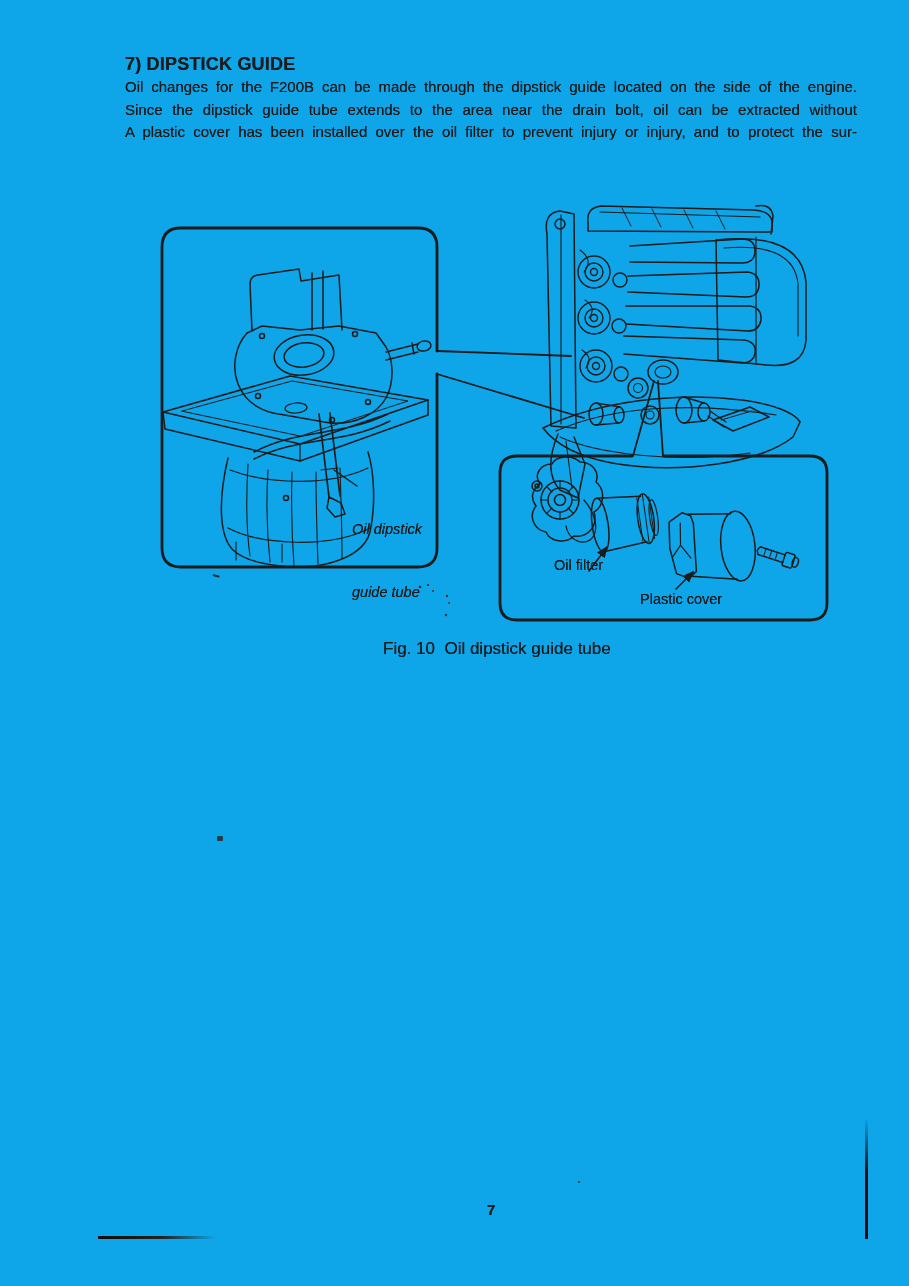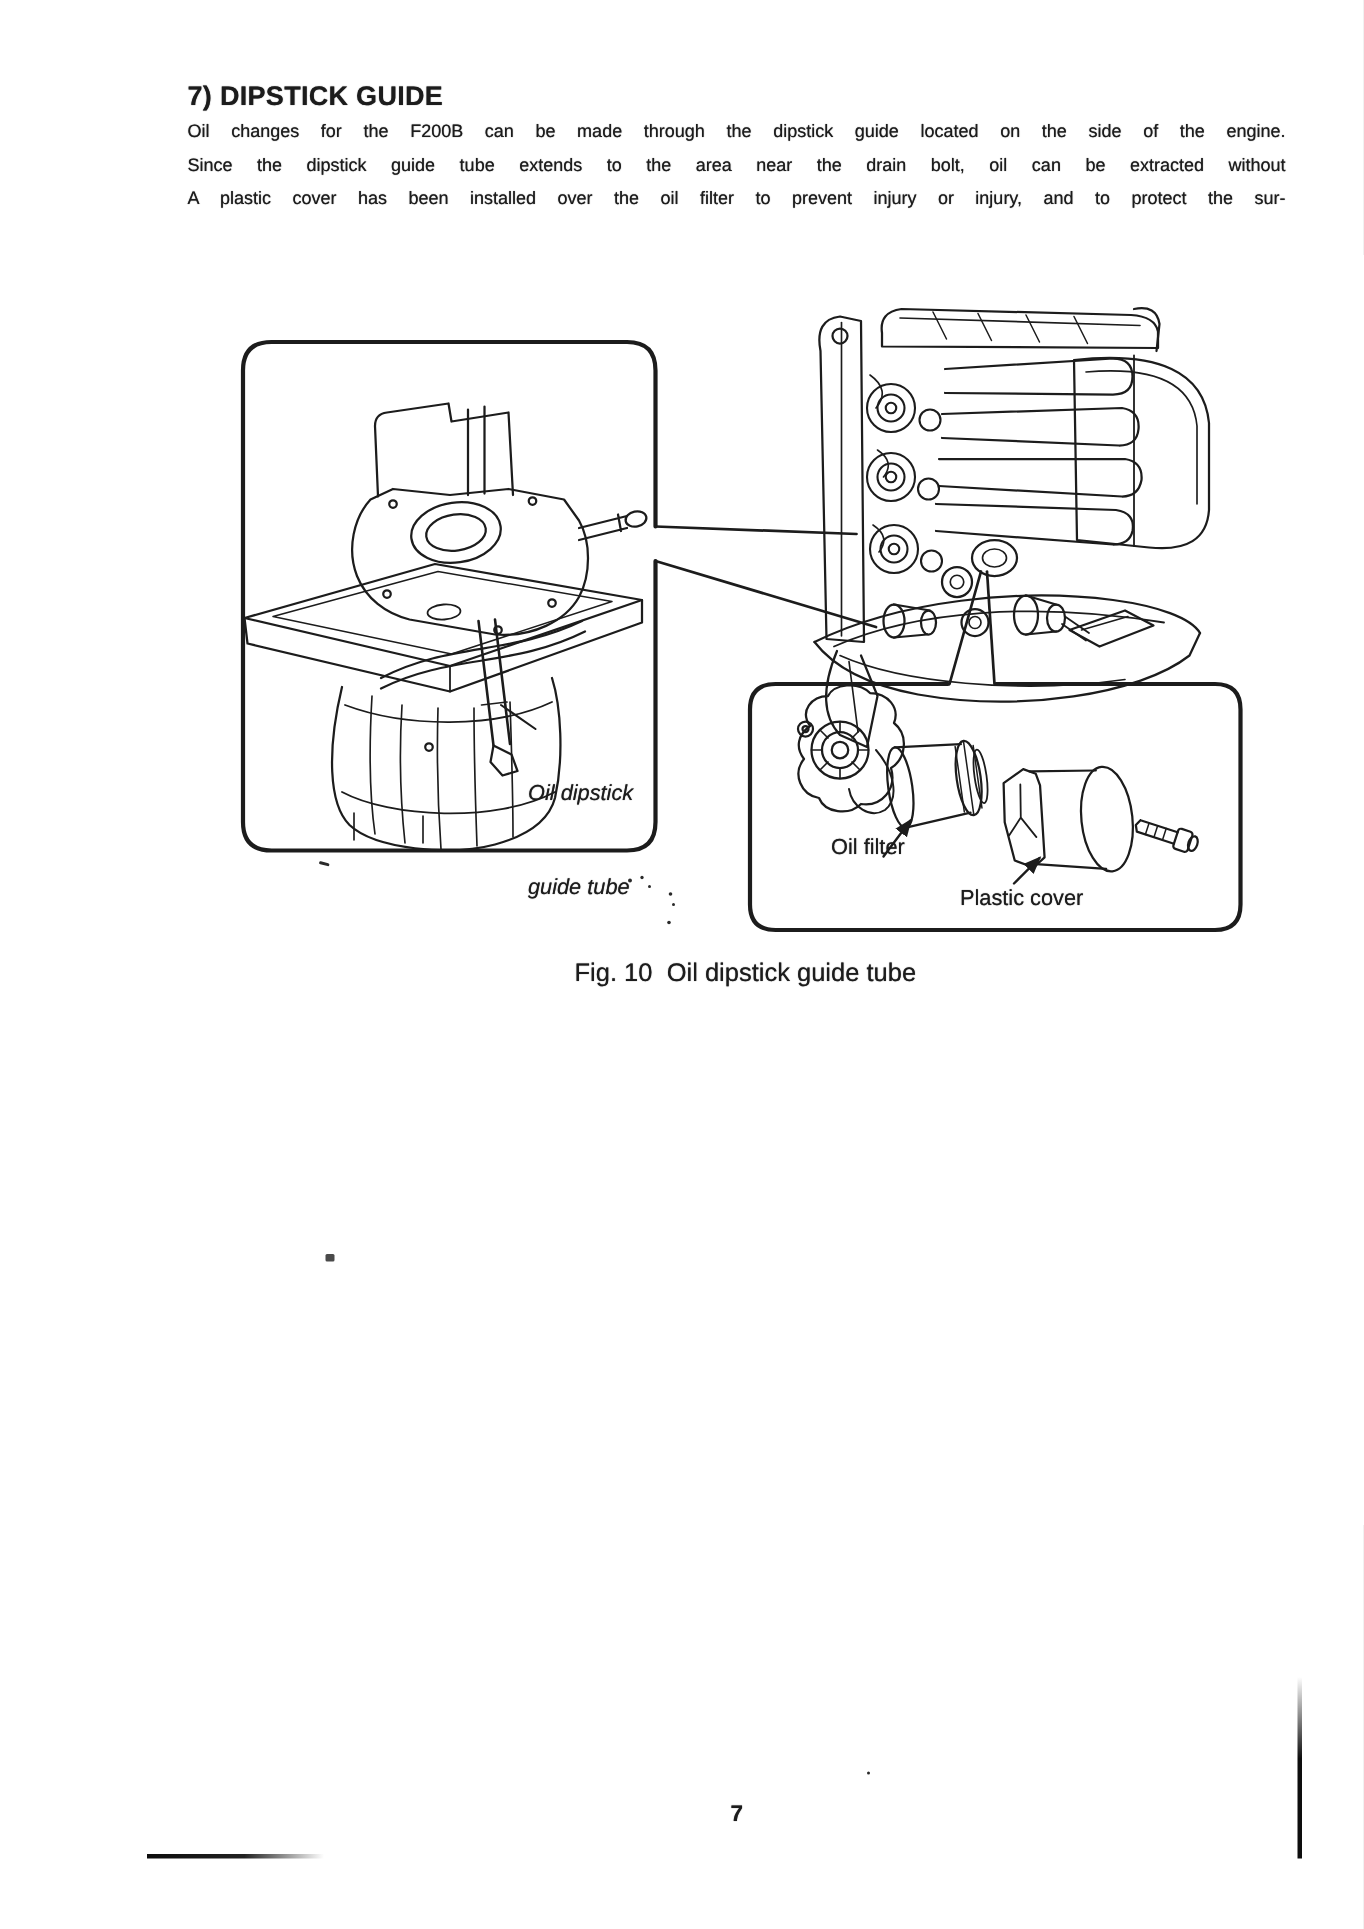--- a/index.html
+++ b/index.html
@@ -1,24 +1,24 @@
 <!DOCTYPE html>
 <html><head>
 <meta charset="utf-8">
 <style>
   html,body{margin:0;padding:0;background:#e8e8e8;}
   .page{
-    position:relative;width:909px;height:1286px;background:#ffffff;
+    position:relative;width:909px;height:1286px;background:#0ea5e9;
     font-family:"Liberation Sans", sans-serif;color:#1c1c1c;overflow:hidden;
     margin:0 auto;
   }
   .abs{position:absolute;}
   .ink{color:#1c1c1c;text-shadow:0 0 .6px rgba(25,25,25,.85);}
   .heading{left:125px;top:54px;font-size:18px;font-weight:700;letter-spacing:.2px;}
-  .bodytext{left:125px;top:76px;width:732px;font-size:12px;line-height:22.6px;}
+  .bodytext{left:125px;top:76px;width:732px;font-size:15px;line-height:22.6px;}
   .bodytext .ln{text-align:left;}
   .bodytext .ln.just{text-align:justify;text-align-last:justify;text-justify:inter-word;}
   .lbl{font-size:14.5px;line-height:21px;white-space:pre;}
   .caption{left:383px;top:639px;font-size:17px;white-space:pre;}
   .pagenum{left:487px;top:1201px;font-size:15px;font-weight:700;}
   svg{position:absolute;left:0;top:0;}
   .artifact{position:absolute;background:#161616;}
   .vline-artifact{left:865px;top:1118px;width:2.5px;height:121px;
     background:linear-gradient(to top,#0d0d0d 0%,#0d0d0d 55%,rgba(13,13,13,0) 100%);}
   .hline-artifact{left:98px;top:1236px;width:118px;height:2.6px;

